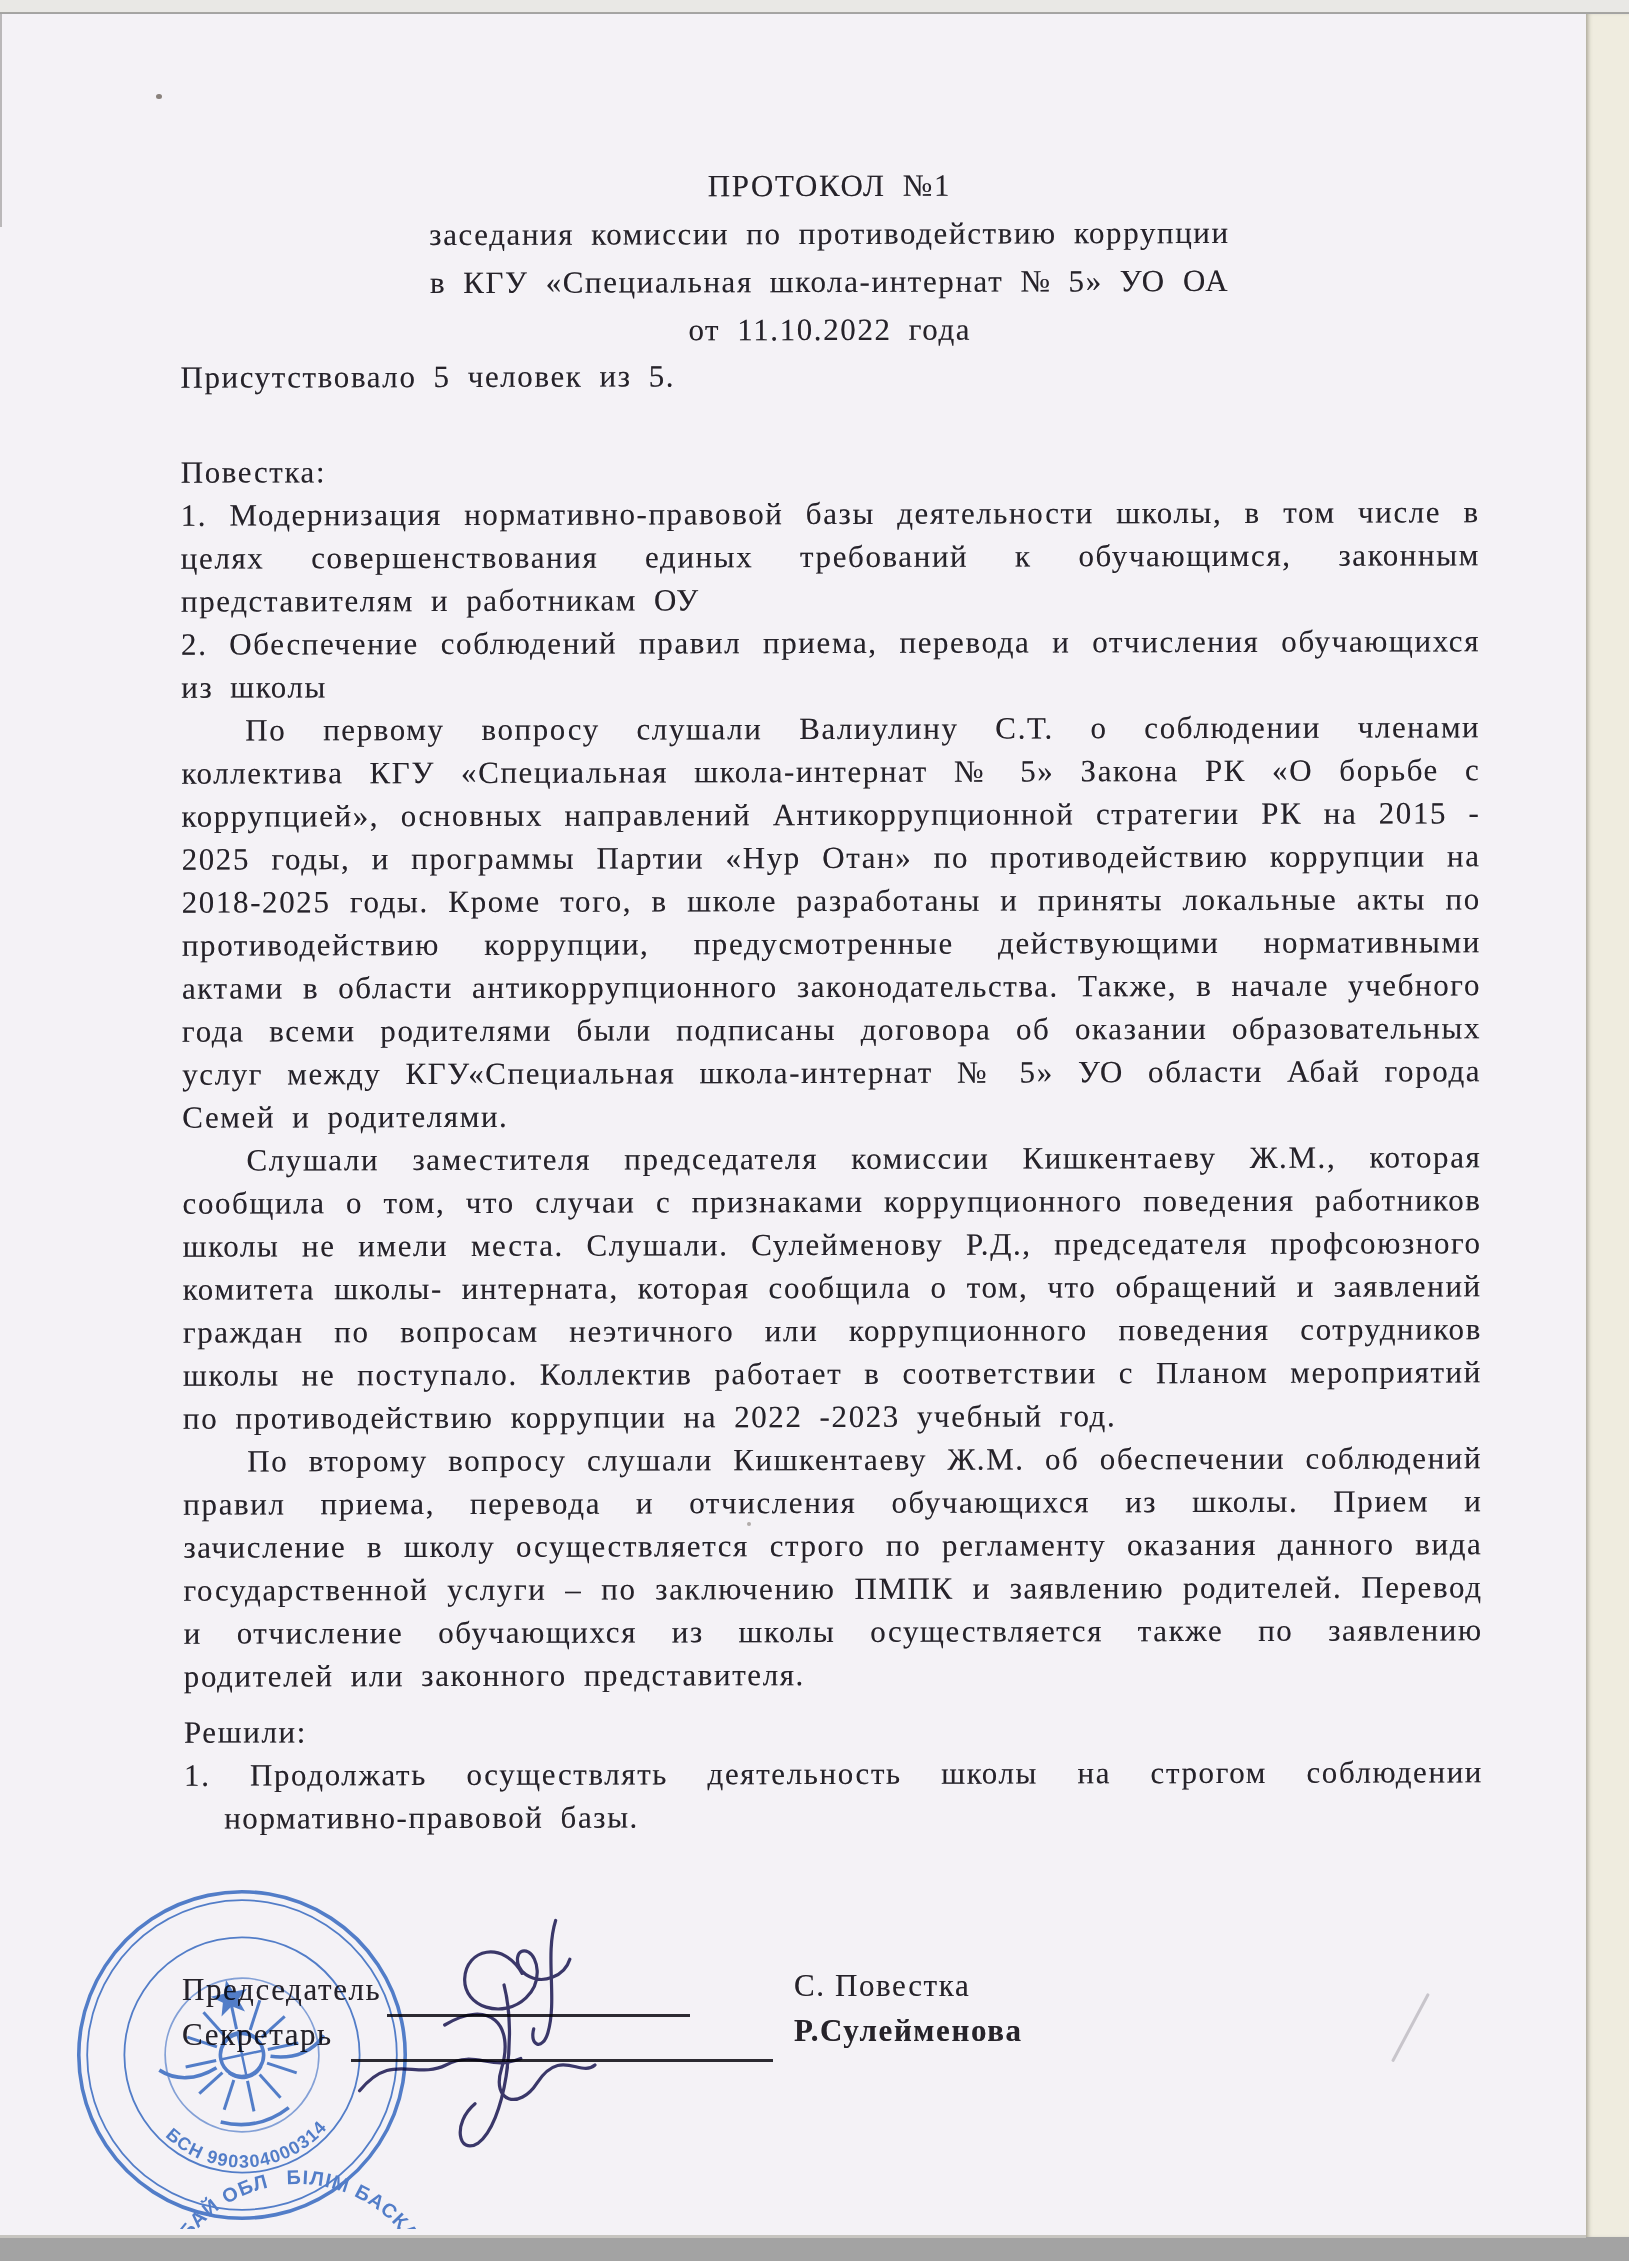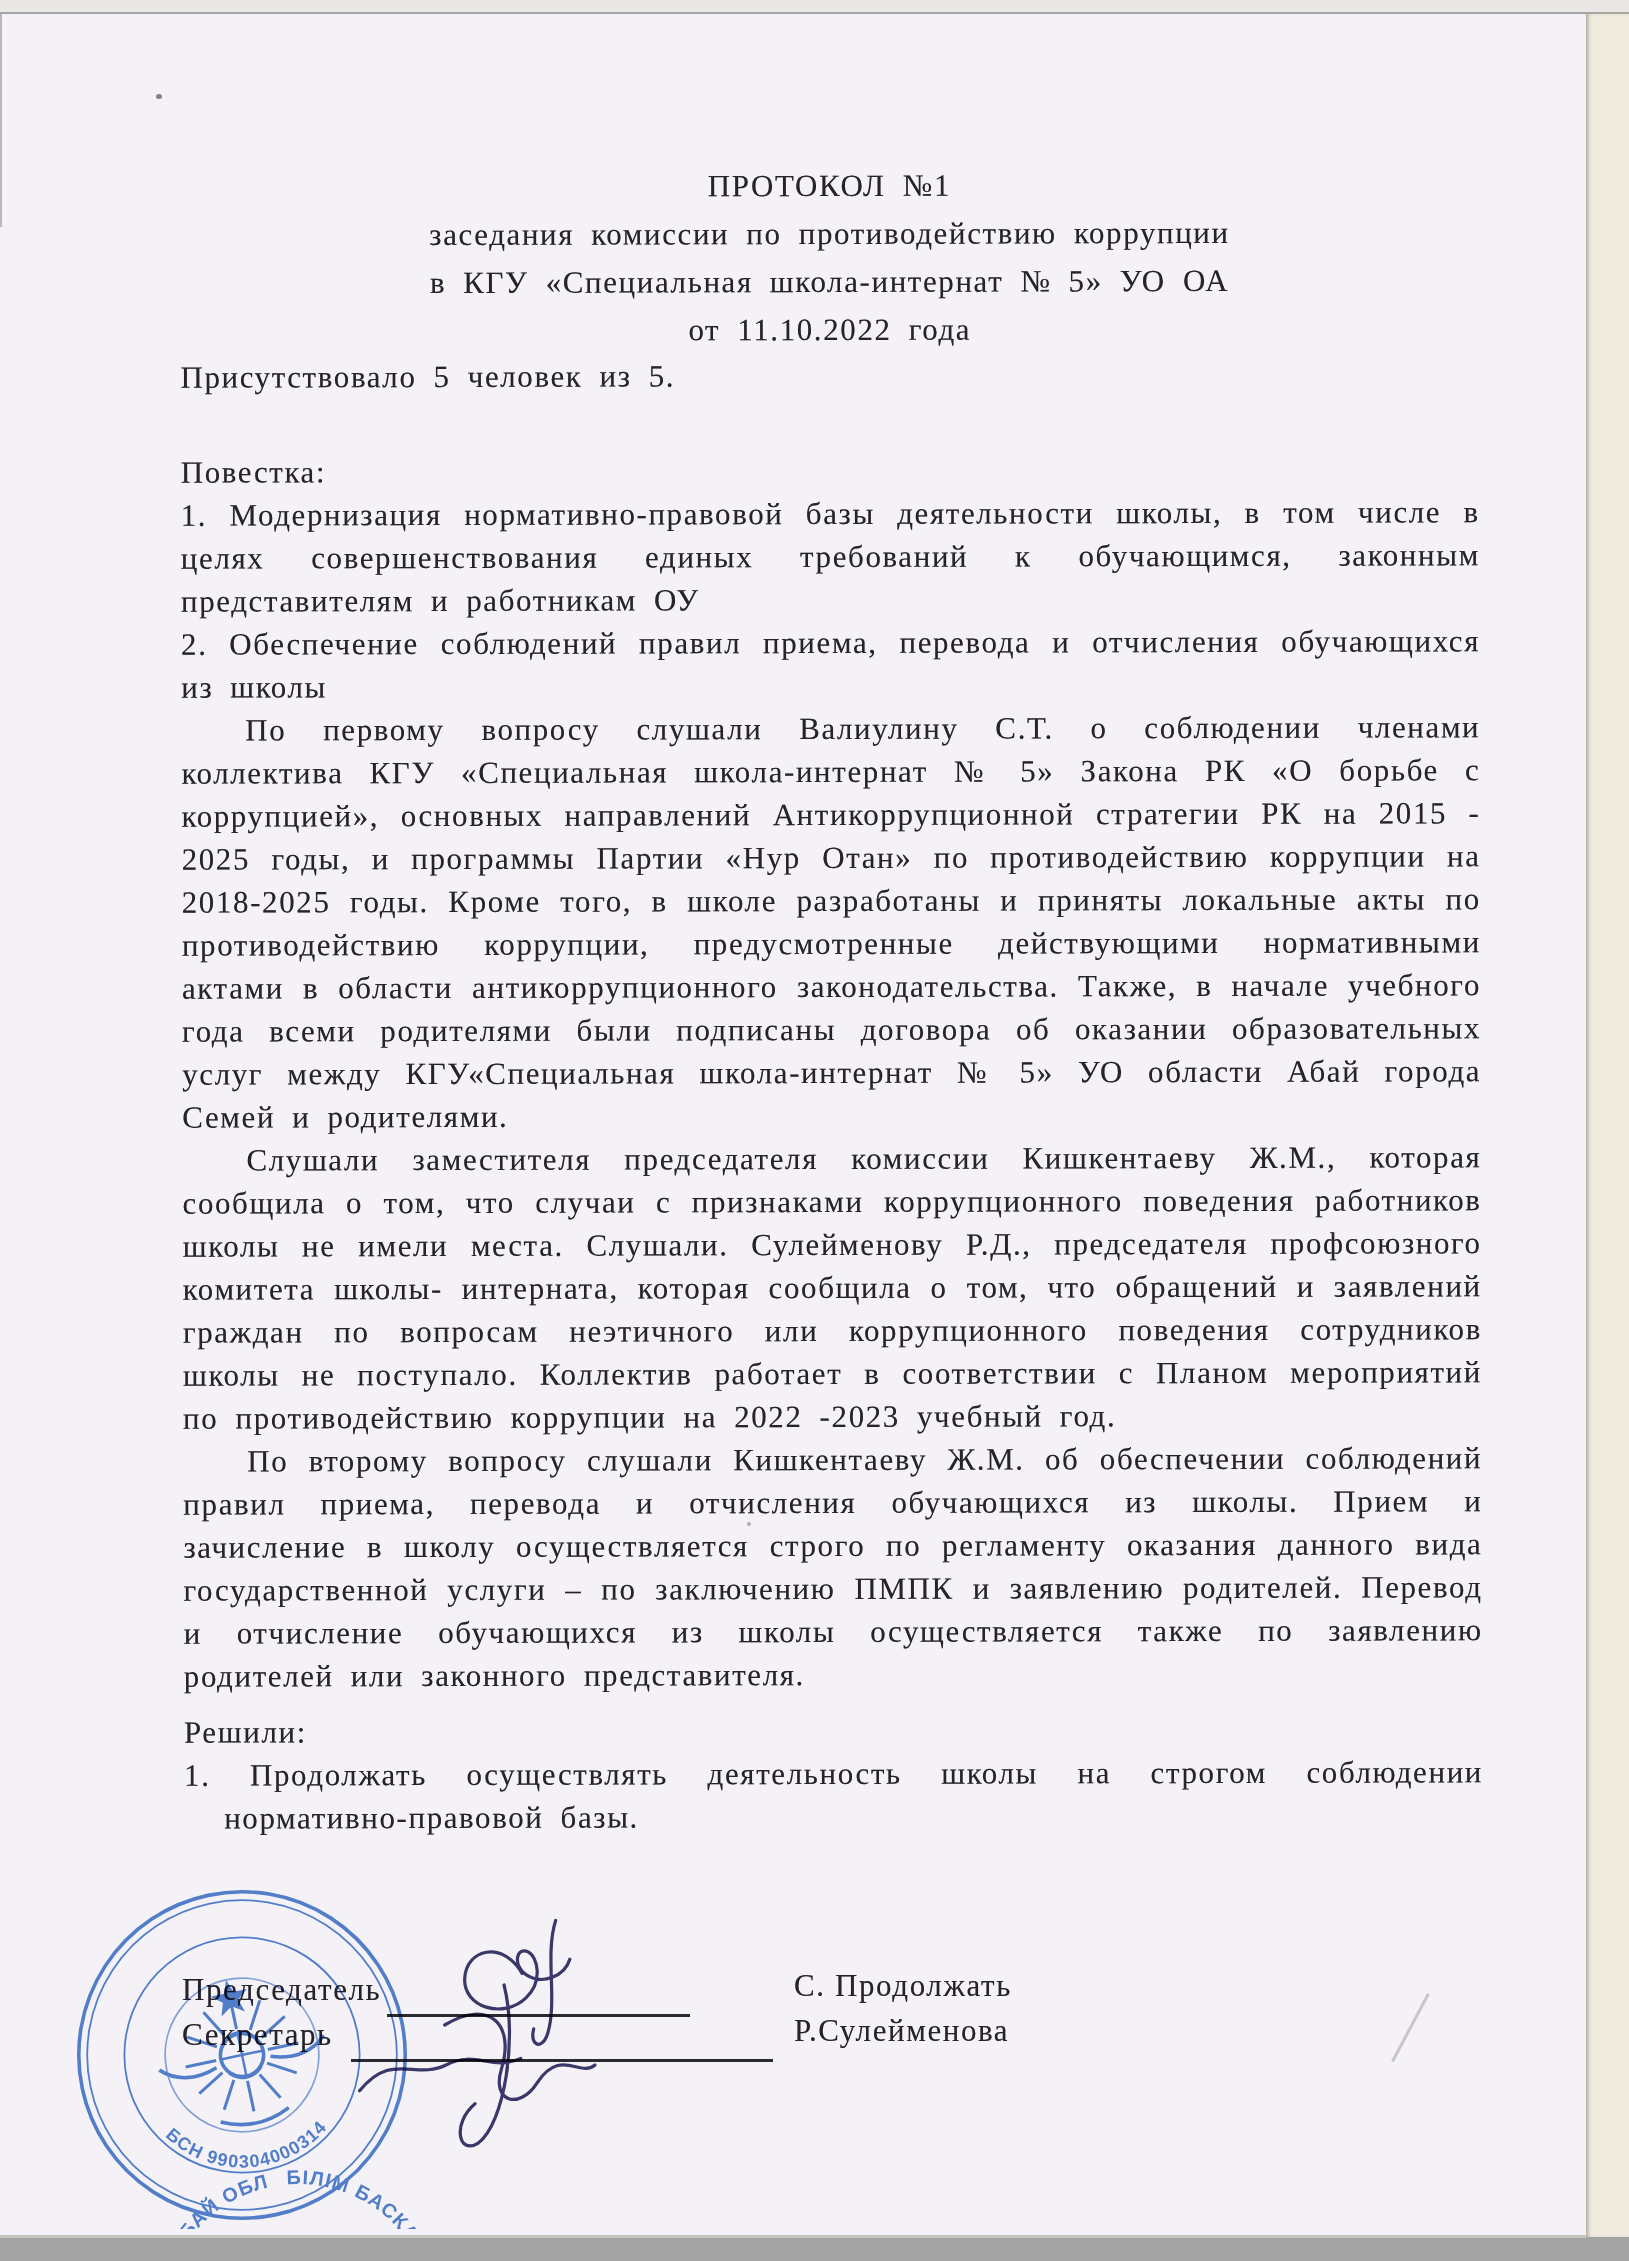--- a/index.html
+++ b/index.html
@@ -83,25 +83,25 @@
     <p class="just">2. Обеспечение соблюдений правил приема, перевода и отчисления обучающихся из школы</p>
     <p class="just indent">По первому вопросу слушали Валиулину С.Т. о соблюдении членами коллектива КГУ «Специальная школа-интернат № 5» Закона РК «О борьбе с коррупцией», основных направлений Антикоррупционной стратегии РК на 2015 - 2025 годы, и программы Партии «Нур Отан» по противодействию коррупции на 2018-2025 годы. Кроме того, в школе разработаны и приняты локальные акты по противодействию коррупции, предусмотренные действующими нормативными актами в области антикоррупционного законодательства. Также, в начале учебного года всеми родителями были подписаны договора об оказании образовательных услуг между КГУ«Специальная школа-интернат № 5»  УО области Абай города Семей и родителями.</p>
     <p class="just indent">Слушали заместителя председателя комиссии Кишкентаеву Ж.М., которая сообщила о том, что случаи с признаками коррупционного поведения работников школы не имели места. Слушали. Сулейменову Р.Д., председателя профсоюзного комитета школы- интерната, которая сообщила о том, что обращений и заявлений граждан по вопросам неэтичного или коррупционного поведения сотрудников школы не поступало. Коллектив работает в соответствии с Планом мероприятий по противодействию коррупции на 2022 -2023 учебный  год.</p>
     <p class="just indent">По второму вопросу слушали Кишкентаеву Ж.М. об обеспечении соблюдений правил приема, перевода и отчисления обучающихся из школы. Прием и зачисление в школу осуществляется строго по регламенту оказания данного вида государственной услуги – по заключению ПМПК и заявлению родителей. Перевод и отчисление обучающихся из школы осуществляется также по заявлению родителей или законного представителя.</p>
     <div class="gap2"></div>
     <p>Решили:</p>
     <p class="just resolution">1.  Продолжать осуществлять деятельность школы на строгом соблюдении нормативно-правовой базы.</p>
   </div>
 
   <div class="sig-text" style="left:182px;top:1972px;">Председатель</div>
-  <div class="sig-text" style="left:794px;top:1968px;">С. Продолжать</div>
+  <div class="sig-text" style="left:794px;top:1968px;">С. Повестка</div>
   <div class="sig-line" style="left:387px;top:2014px;width:303px;"></div>
 
   <div class="sig-text" style="left:182px;top:2017px;">Секретарь</div>
-  <div class="sig-text" style="left:794px;top:2013px;">Р.Сулейменова</div>
+  <div class="sig-text" style="left:794px;top:2013px;font-weight:bold;">Р.Сулейменова</div>
   <div class="sig-line" style="left:351px;top:2059px;width:422px;"></div>
 
   <svg class="ink" style="left:277px;top:1896px;" width="516" height="258" viewBox="0 0 800 400">
     <g fill="none" stroke="#3c3a6d" stroke-width="5" stroke-linecap="round">
       <g>
         <path d="M 380,120 C 350,68 293,82 291,128 C 289,172 350,192 386,158 C 413,132 404,95 390,87 C 371,77 365,108 386,122 C 412,139 446,124 454,98"></path>
         <path d="M 432,38 C 415,92 435,160 420,212 C 412,240 391,233 398,206"></path>
       </g>
       <g>
         <path d="M 128,302 C 178,240 214,286 262,262 C 310,238 330,272 378,252"></path>

